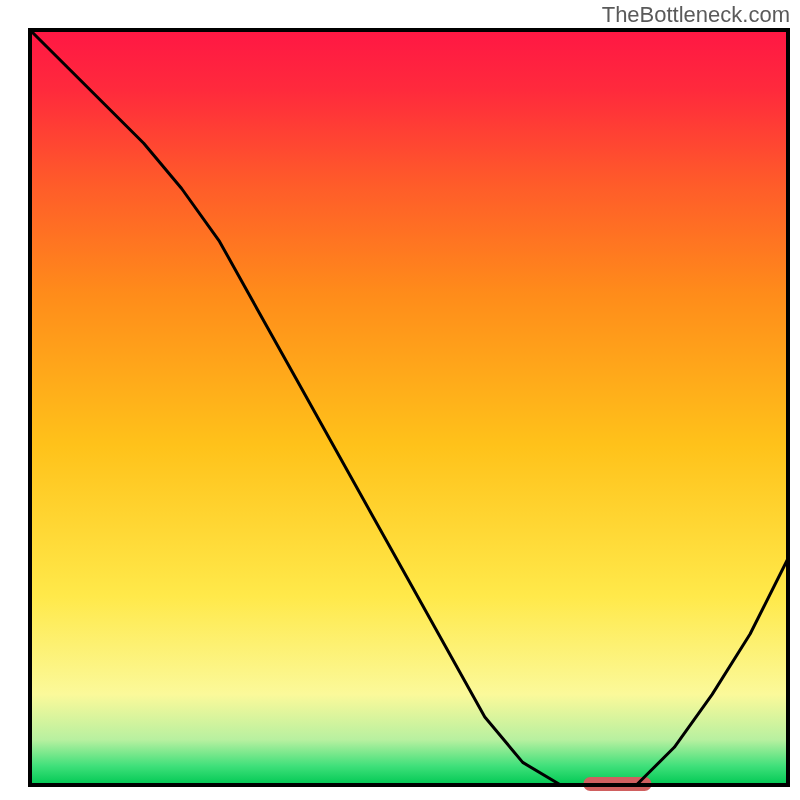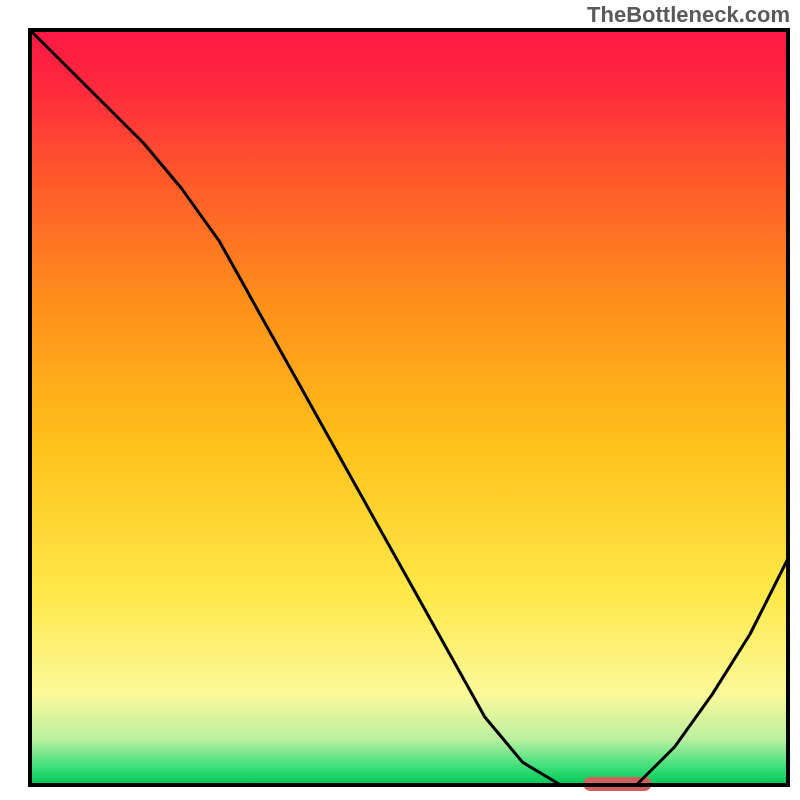--- a/index.html
+++ b/index.html
@@ -15,21 +15,21 @@
     position: relative;
     width: 800px;
     height: 800px;
   }
   .watermark {
     position: absolute;
     top: 2px;
     right: 10px;
     color: #5a5a5a;
     font-size: 22px;
-    font-weight: 700;
+    font-weight: 400;
     letter-spacing: 0;
     pointer-events: none;
   }
   svg.chart {
     position: absolute;
     left: 0;
     top: 0;
   }
 </style>
 </head>

